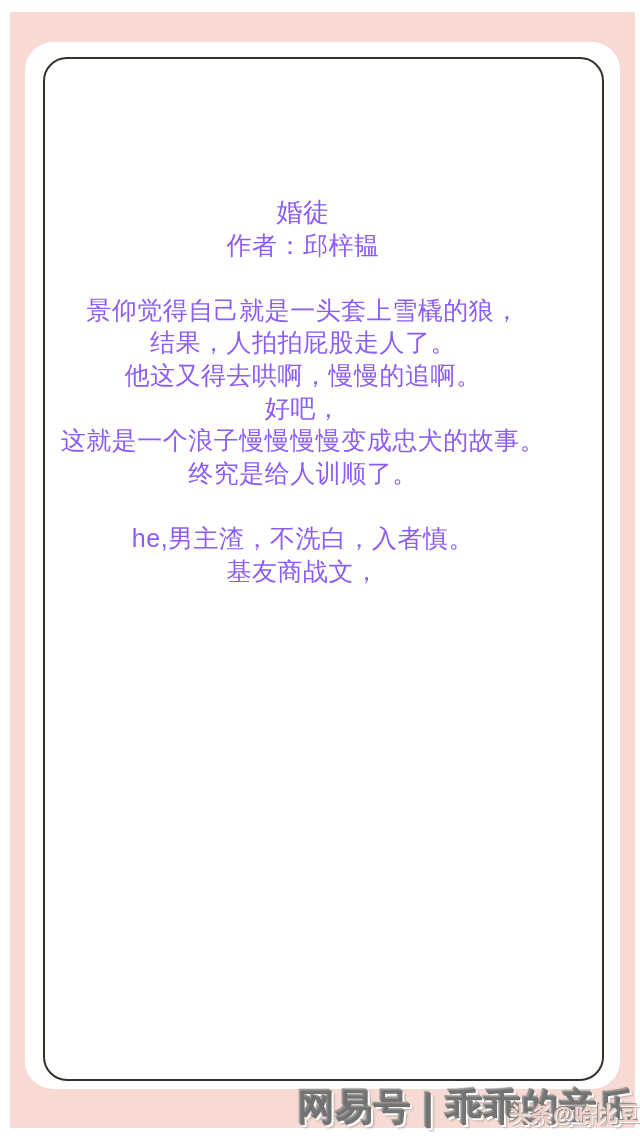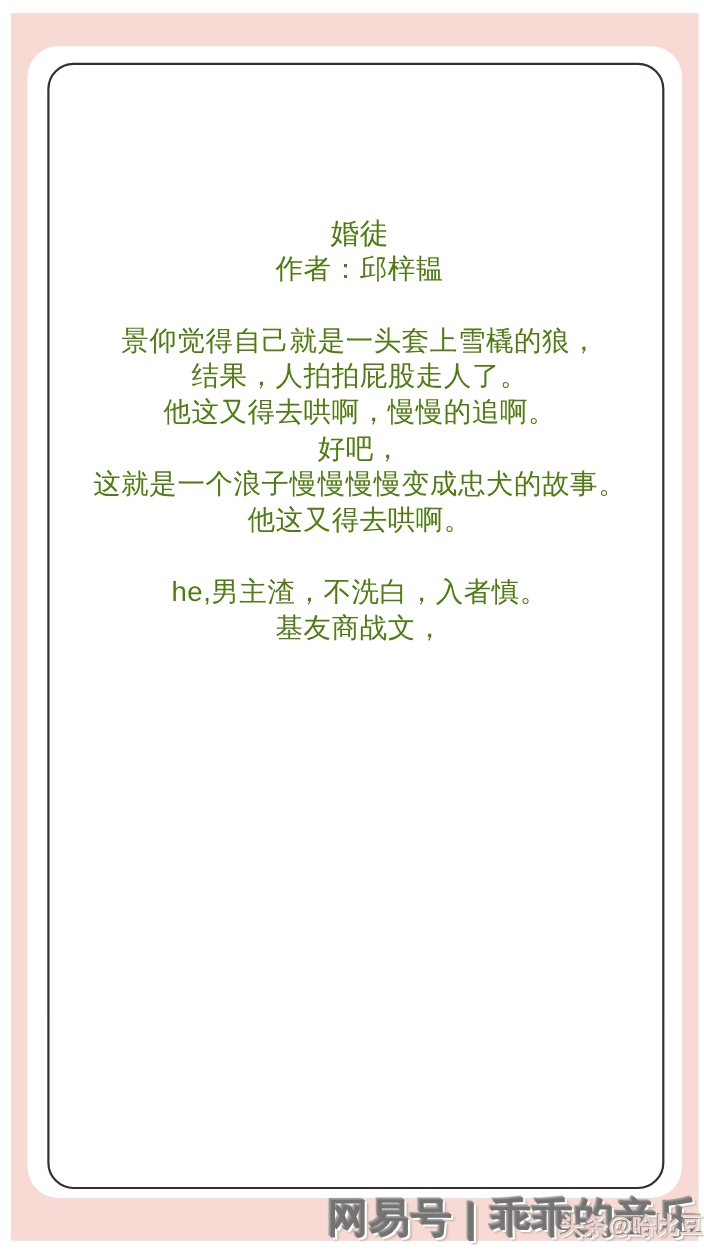--- a/index.html
+++ b/index.html
@@ -15,22 +15,22 @@
   .card{
     position:absolute;left:25px;top:42px;width:595px;height:1047px;
     background:#ffffff;border-radius:28px;
   }
   .card-outline{
     position:absolute;left:18px;top:15px;right:16px;bottom:8px;
     border:2px solid #35302a;border-radius:24px;
   }
   .text-block{
     position:absolute;left:43px;top:196px;width:520px;
-    text-align:center;color:#4d7c0f;
-    font-size:25px;font-weight:500;letter-spacing:0.5px;padding-left:24px;
+    text-align:center;color:#8b5cf6;
+    font-size:25px;font-weight:500;letter-spacing:0.5px;
   }
   .line{min-height:32.6px;line-height:32.6px;white-space:nowrap;}
   .title-line{font-size:26px;}
   .wm-big{
     position:absolute;left:298px;top:1083px;z-index:5;
     font-size:37px;font-weight:bold;letter-spacing:1px;white-space:nowrap;
     color:#737373;
     text-shadow:
       -1px -1px 0 #8f8c89,
       -2px -2px 1px #9c9996,
@@ -58,20 +58,20 @@
 
 <div class="text-block">
   <div class="line title-line">婚徒</div>
   <div class="line">作者：邱梓韫</div>
   <div class="line"></div>
   <div class="line">景仰觉得自己就是一头套上雪橇的狼，</div>
   <div class="line">结果，人拍拍屁股走人了。</div>
   <div class="line">他这又得去哄啊，慢慢的追啊。</div>
   <div class="line">好吧，</div>
   <div class="line">这就是一个浪子慢慢慢慢变成忠犬的故事。</div>
-  <div class="line">他这又得去哄啊。</div>
+  <div class="line">终究是给人训顺了。</div>
   <div class="line"></div>
   <div class="line">he,男主渣，不洗白，入者慎。</div>
   <div class="line">基友商战文，</div>
 </div>
 
 <div class="wm-big">网易号 | 乖乖的音乐</div>
 <div class="wm-small">头条@哈比豆</div>
 
 </body></html>

